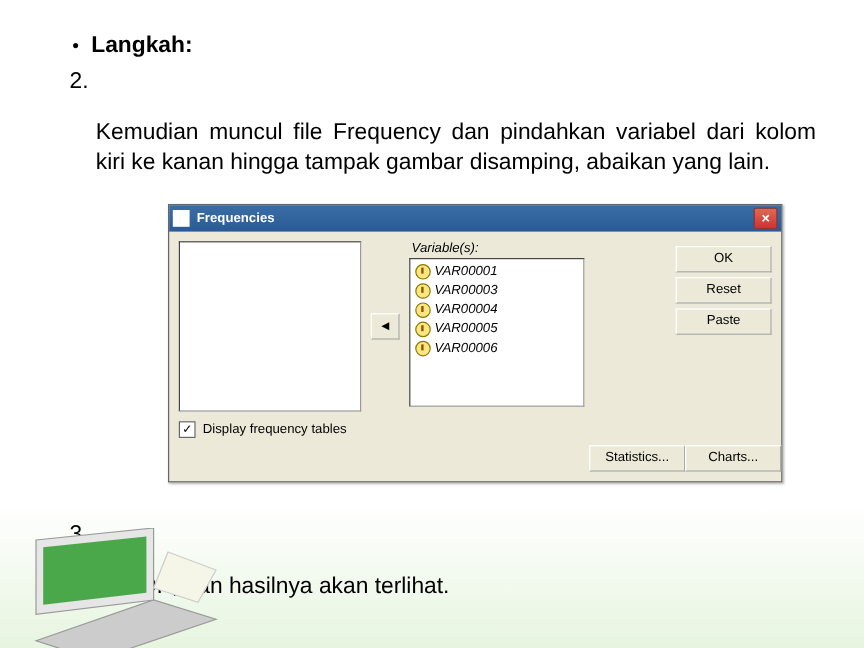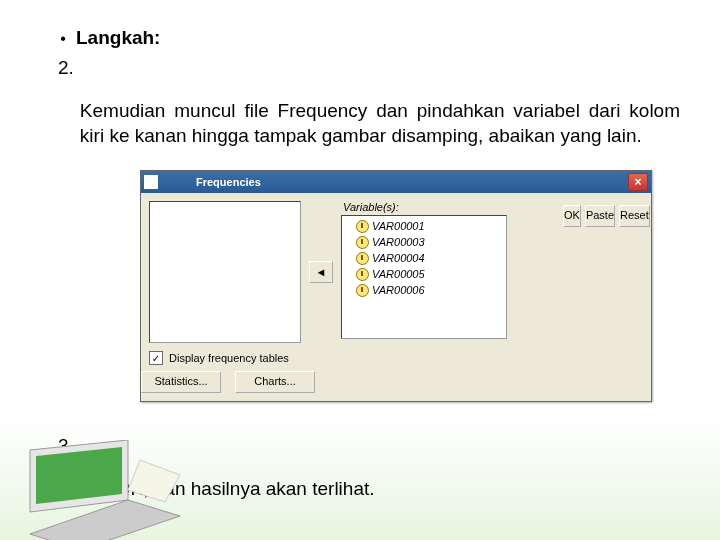--- a/index.html
+++ b/index.html
@@ -70,21 +70,20 @@
     font-size: 11px;
   }
   .titlebar {
     height: 22px;
     background: linear-gradient(#3a6ea5,#2a5a95);
     display: flex;
     align-items: center;
     padding: 0 3px;
     color: #fff;
     font-weight: bold;
-    gap: 32px;
   }
   .title-icon {
     width: 14px;
     height: 14px;
     background: #fff;
     margin-right: 6px;
   }
   .close-btn {
     margin-left: auto;
     width: 18px;
@@ -118,60 +117,60 @@
   .col-right {
     flex:1;
     font-style:italic;
   }
   .var-label { margin: 0 0 2px 2px; }
   .listbox {
     width: 140px;
     height: 118px;
     background:#fff;
     border:1px inset #999;
-    padding:2px 12px;
+    padding:2px 2px;
     overflow:hidden;
   }
   .list-item {
     display:flex;align-items:center;
     height:16px;padding-left:2px;
     white-space:nowrap;
   }
   .var-icon {
     width:11px;height:11px;border-radius:50%;
     border:1px solid #8a7a00;background:#ffe680;
     margin-right:3px;flex-shrink:0;position:relative;
   }
   .var-icon::after{
     content:"";position:absolute;left:4px;top:2px;width:2px;height:5px;background:#8a5a00;
   }
   .col-buttons {
     width: 80px;
     padding-left:12px;
-    display:flex;gap:4px;
+    display:flex;flex-direction:column;gap:4px;
     padding-top:4px;
   }
   .dlg-btn {
     height:20px;
     background:#ece9d8;
     border:1px outset #fff;
     text-align:center;
     line-height:18px;
   }
   .check-row {
     display:flex;align-items:center;
     padding:4px 8px 6px 8px;
     gap:6px;
   }
   .checkbox {
     width:12px;height:12px;border:1px solid #666;background:#fff;
     display:flex;align-items:center;justify-content:center;font-size:10px;color:#000;
   }
   .bottom-btns {
-    display:flex;justify-content:flex-start;gap:14px;
+    display:flex;justify-content:flex-end;
     padding:0 0 8px 0;
   }
   .bottom-btns .dlg-btn { width:78px; }
 
   .laptop {
     position:absolute;bottom:-10px;left:20px;width:170px;height:110px;pointer-events:none;
   }
 </style>
 </head>
 <body>
@@ -229,22 +228,22 @@
             <span>VAR00005</span>
           </div>
         <div class="list-item">
             <span class="var-icon"></span>
             <span>VAR00006</span>
           </div>
       </div>
     </div>
     <div class="col-buttons">
       <div class="dlg-btn">OK</div>
+      <div class="dlg-btn">Reset</div>
       <div class="dlg-btn">Paste</div>
-      <div class="dlg-btn">Reset</div>
     </div>
   </div>
   <div class="check-row">
     <div class="checkbox">✓</div>
     <span>Display frequency tables</span>
   </div>
   <div class="bottom-btns">
     <div class="dlg-btn">Statistics...</div>
     <div class="dlg-btn">Charts...</div>
   </div>

